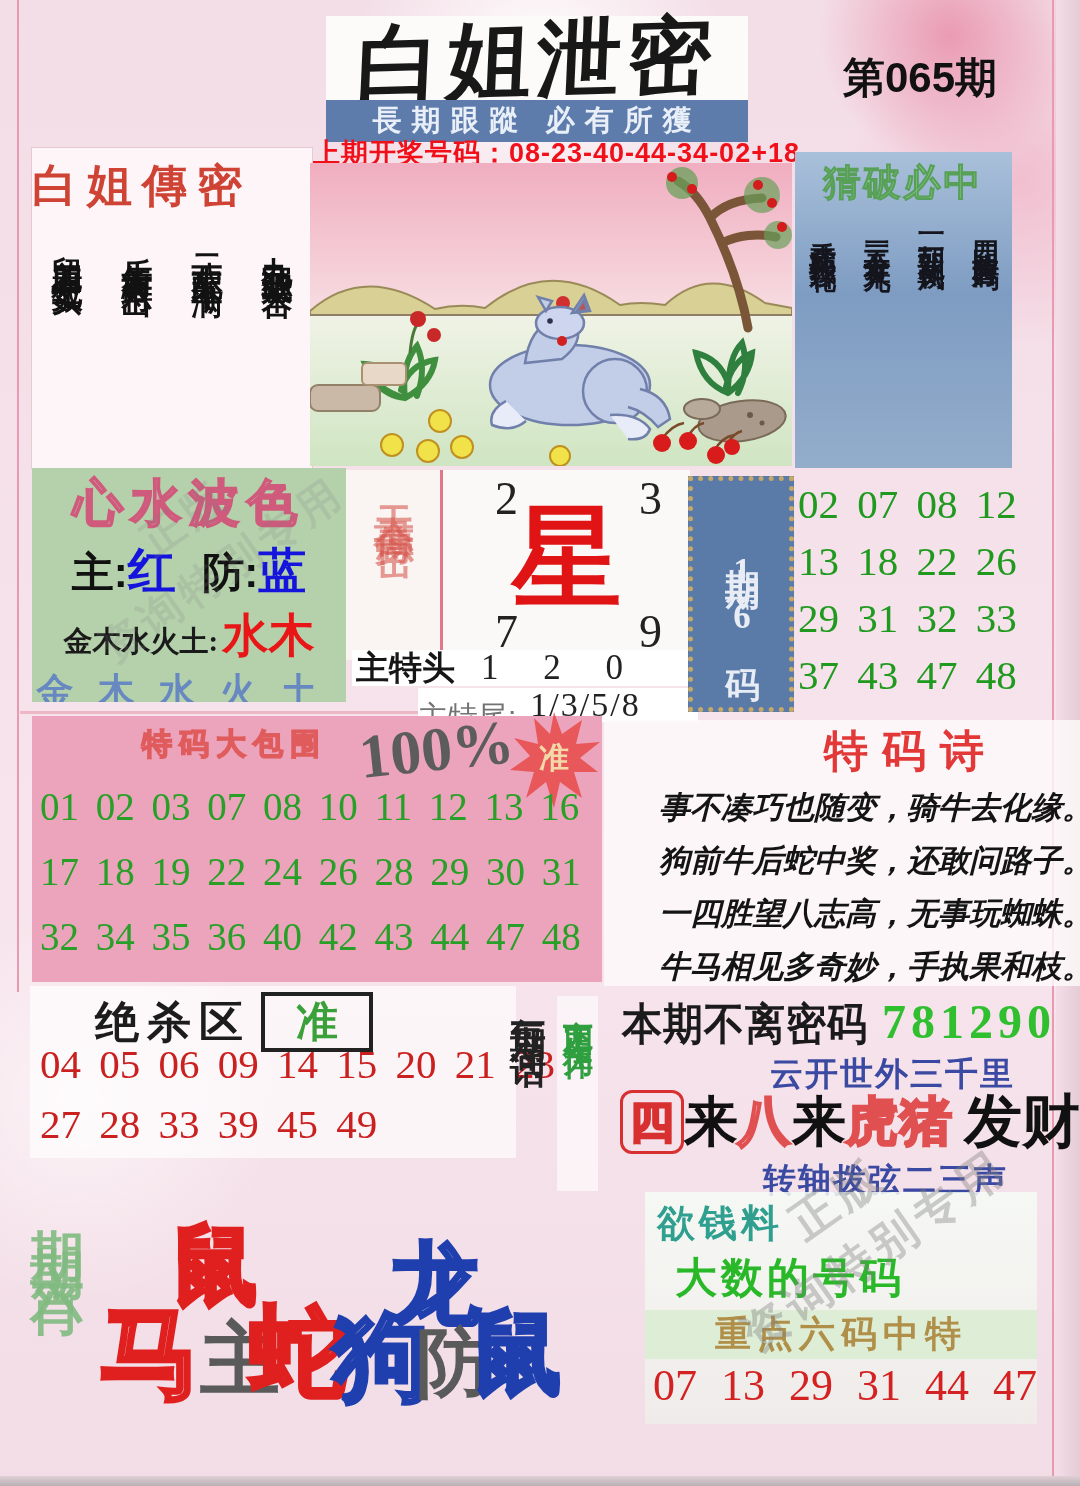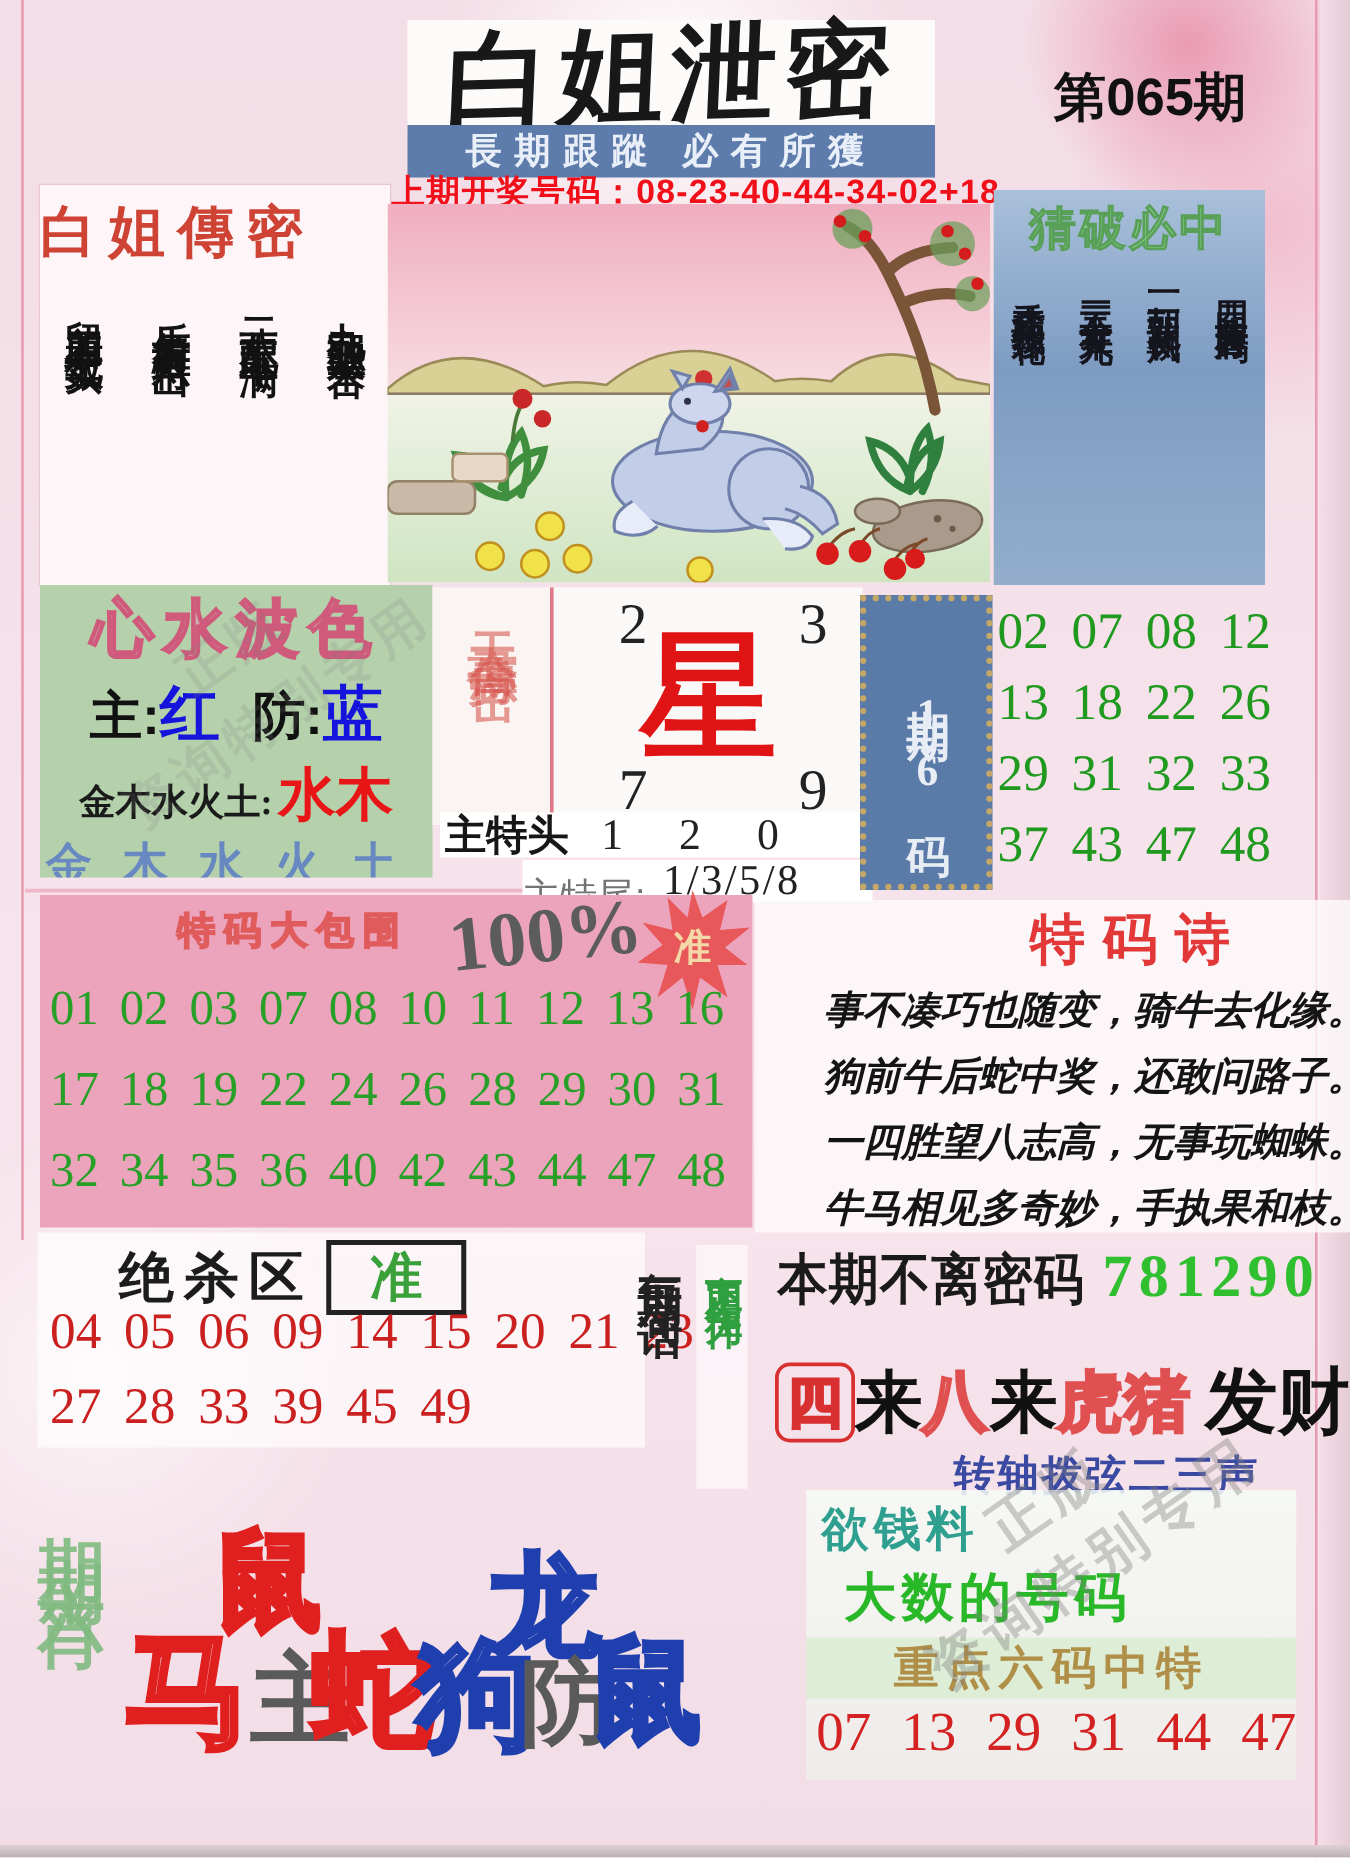--- a/index.html
+++ b/index.html
@@ -315,20 +315,21 @@
   <div class="jsq-row" id="jsq-row1">04 05 06 09 14 15 20 21 23</div>
   <div class="jsq-row" id="jsq-row2">27 28 33 39 45 49</div>
 
   <div class="abs" id="sent-col1">每期一句话</div>
   <div class="abs" id="sent-col2">定下四一作为伴</div>
 
   <div class="abs" id="mima-row">
     <span id="mima-label">本期不离密码</span>
     <span id="mima-value">781290</span>
   </div>
+  <div class="abs" id="mima-line1">云开世外三千里</div>
   <div class="abs" id="phrase-row">
     <span class="ph-box">四</span>
     <span class="ph-black">来</span>
     <span class="ph-outline">八</span>
     <span class="ph-black">来</span>
     <span class="ph-outline">虎猪</span>
     <span class="ph-big">发财</span>
   </div>
   <div class="abs" id="mima-line2">转轴拨弦二三声</div>
 

